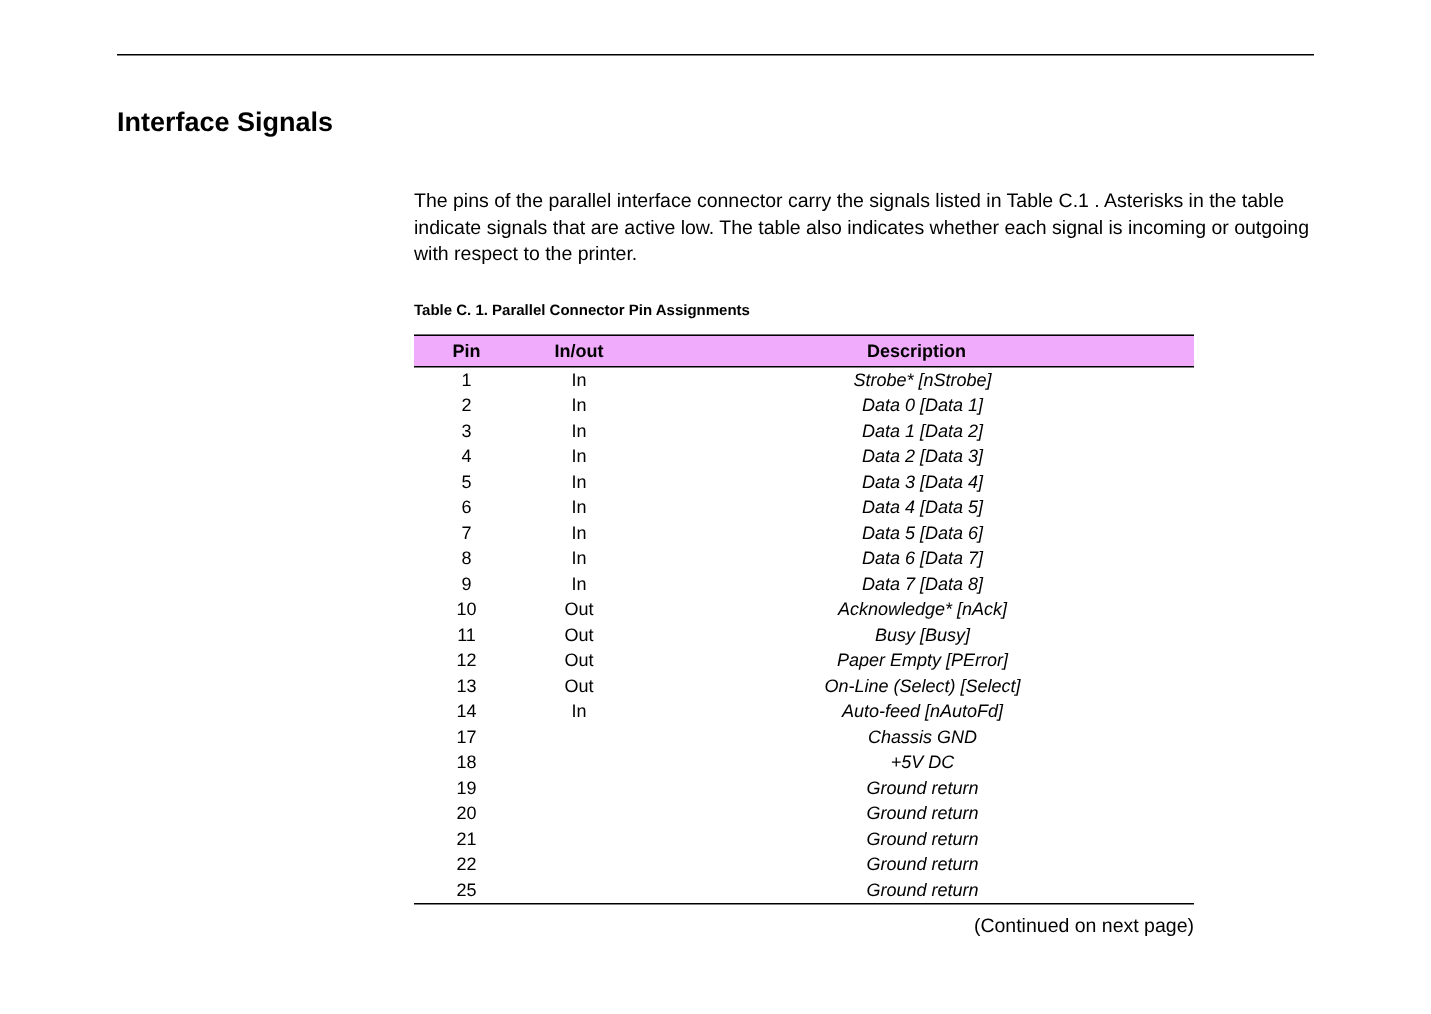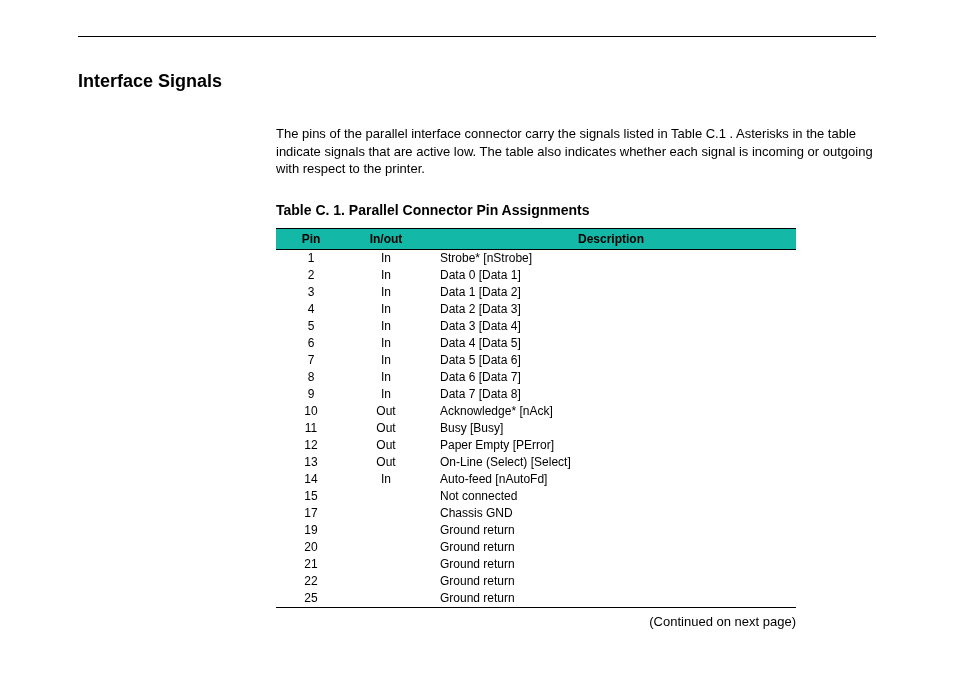--- a/index.html
+++ b/index.html
@@ -26,45 +26,45 @@
   }
   .content-indent {
     margin-left: 198px;
   }
   .intro {
     font-size: 13px;
     line-height: 1.35;
     margin-bottom: 24px;
   }
   .table-caption {
-    font-size: 14px;
+    font-size: 10px;
     font-weight: bold;
     margin-bottom: 10px;
   }
   table.pin-table {
     width: 520px;
     border-collapse: collapse;
     font-size: 12px;
   }
   table.pin-table thead th {
-    background: #14b8a6;
+    background: #f0abfc;
     border-top: 1.5px solid #000;
     border-bottom: 1.5px solid #000;
     font-weight: bold;
     padding: 3px 6px;
     text-align: center;
   }
   table.pin-table thead th.desc { text-align: center; }
   table.pin-table td {
     padding: 1px 6px;
     line-height: 1.25;
   }
   table.pin-table td.pin { text-align: center; width: 70px; }
   table.pin-table td.io  { text-align: center; width: 80px; }
-  table.pin-table td.desc{ text-align: left; padding-left: 14px; }
+  table.pin-table td.desc{ text-align: center; padding-left: 14px; font-style: italic; }
   .tfoot-rule td {
     border-top: 1.5px solid #000;
     padding: 0; height: 0;
   }
   .continued {
     width: 520px;
     text-align: right;
     font-size: 13px;
     margin-top: 4px;
   }
@@ -155,28 +155,28 @@
             <td class="pin">13</td>
             <td class="io">Out</td>
             <td class="desc">On-Line (Select) [Select]</td>
           </tr>
           <tr>
             <td class="pin">14</td>
             <td class="io">In</td>
             <td class="desc">Auto-feed [nAutoFd]</td>
           </tr>
           <tr>
-            <td class="pin">15</td>
-            <td class="io"></td>
-            <td class="desc">Not connected</td>
-          </tr>
-          <tr>
             <td class="pin">17</td>
             <td class="io"></td>
             <td class="desc">Chassis GND</td>
+          </tr>
+          <tr>
+            <td class="pin">18</td>
+            <td class="io"></td>
+            <td class="desc">+5V DC</td>
           </tr>
           <tr>
             <td class="pin">19</td>
             <td class="io"></td>
             <td class="desc">Ground return</td>
           </tr>
           <tr>
             <td class="pin">20</td>
             <td class="io"></td>
             <td class="desc">Ground return</td>

